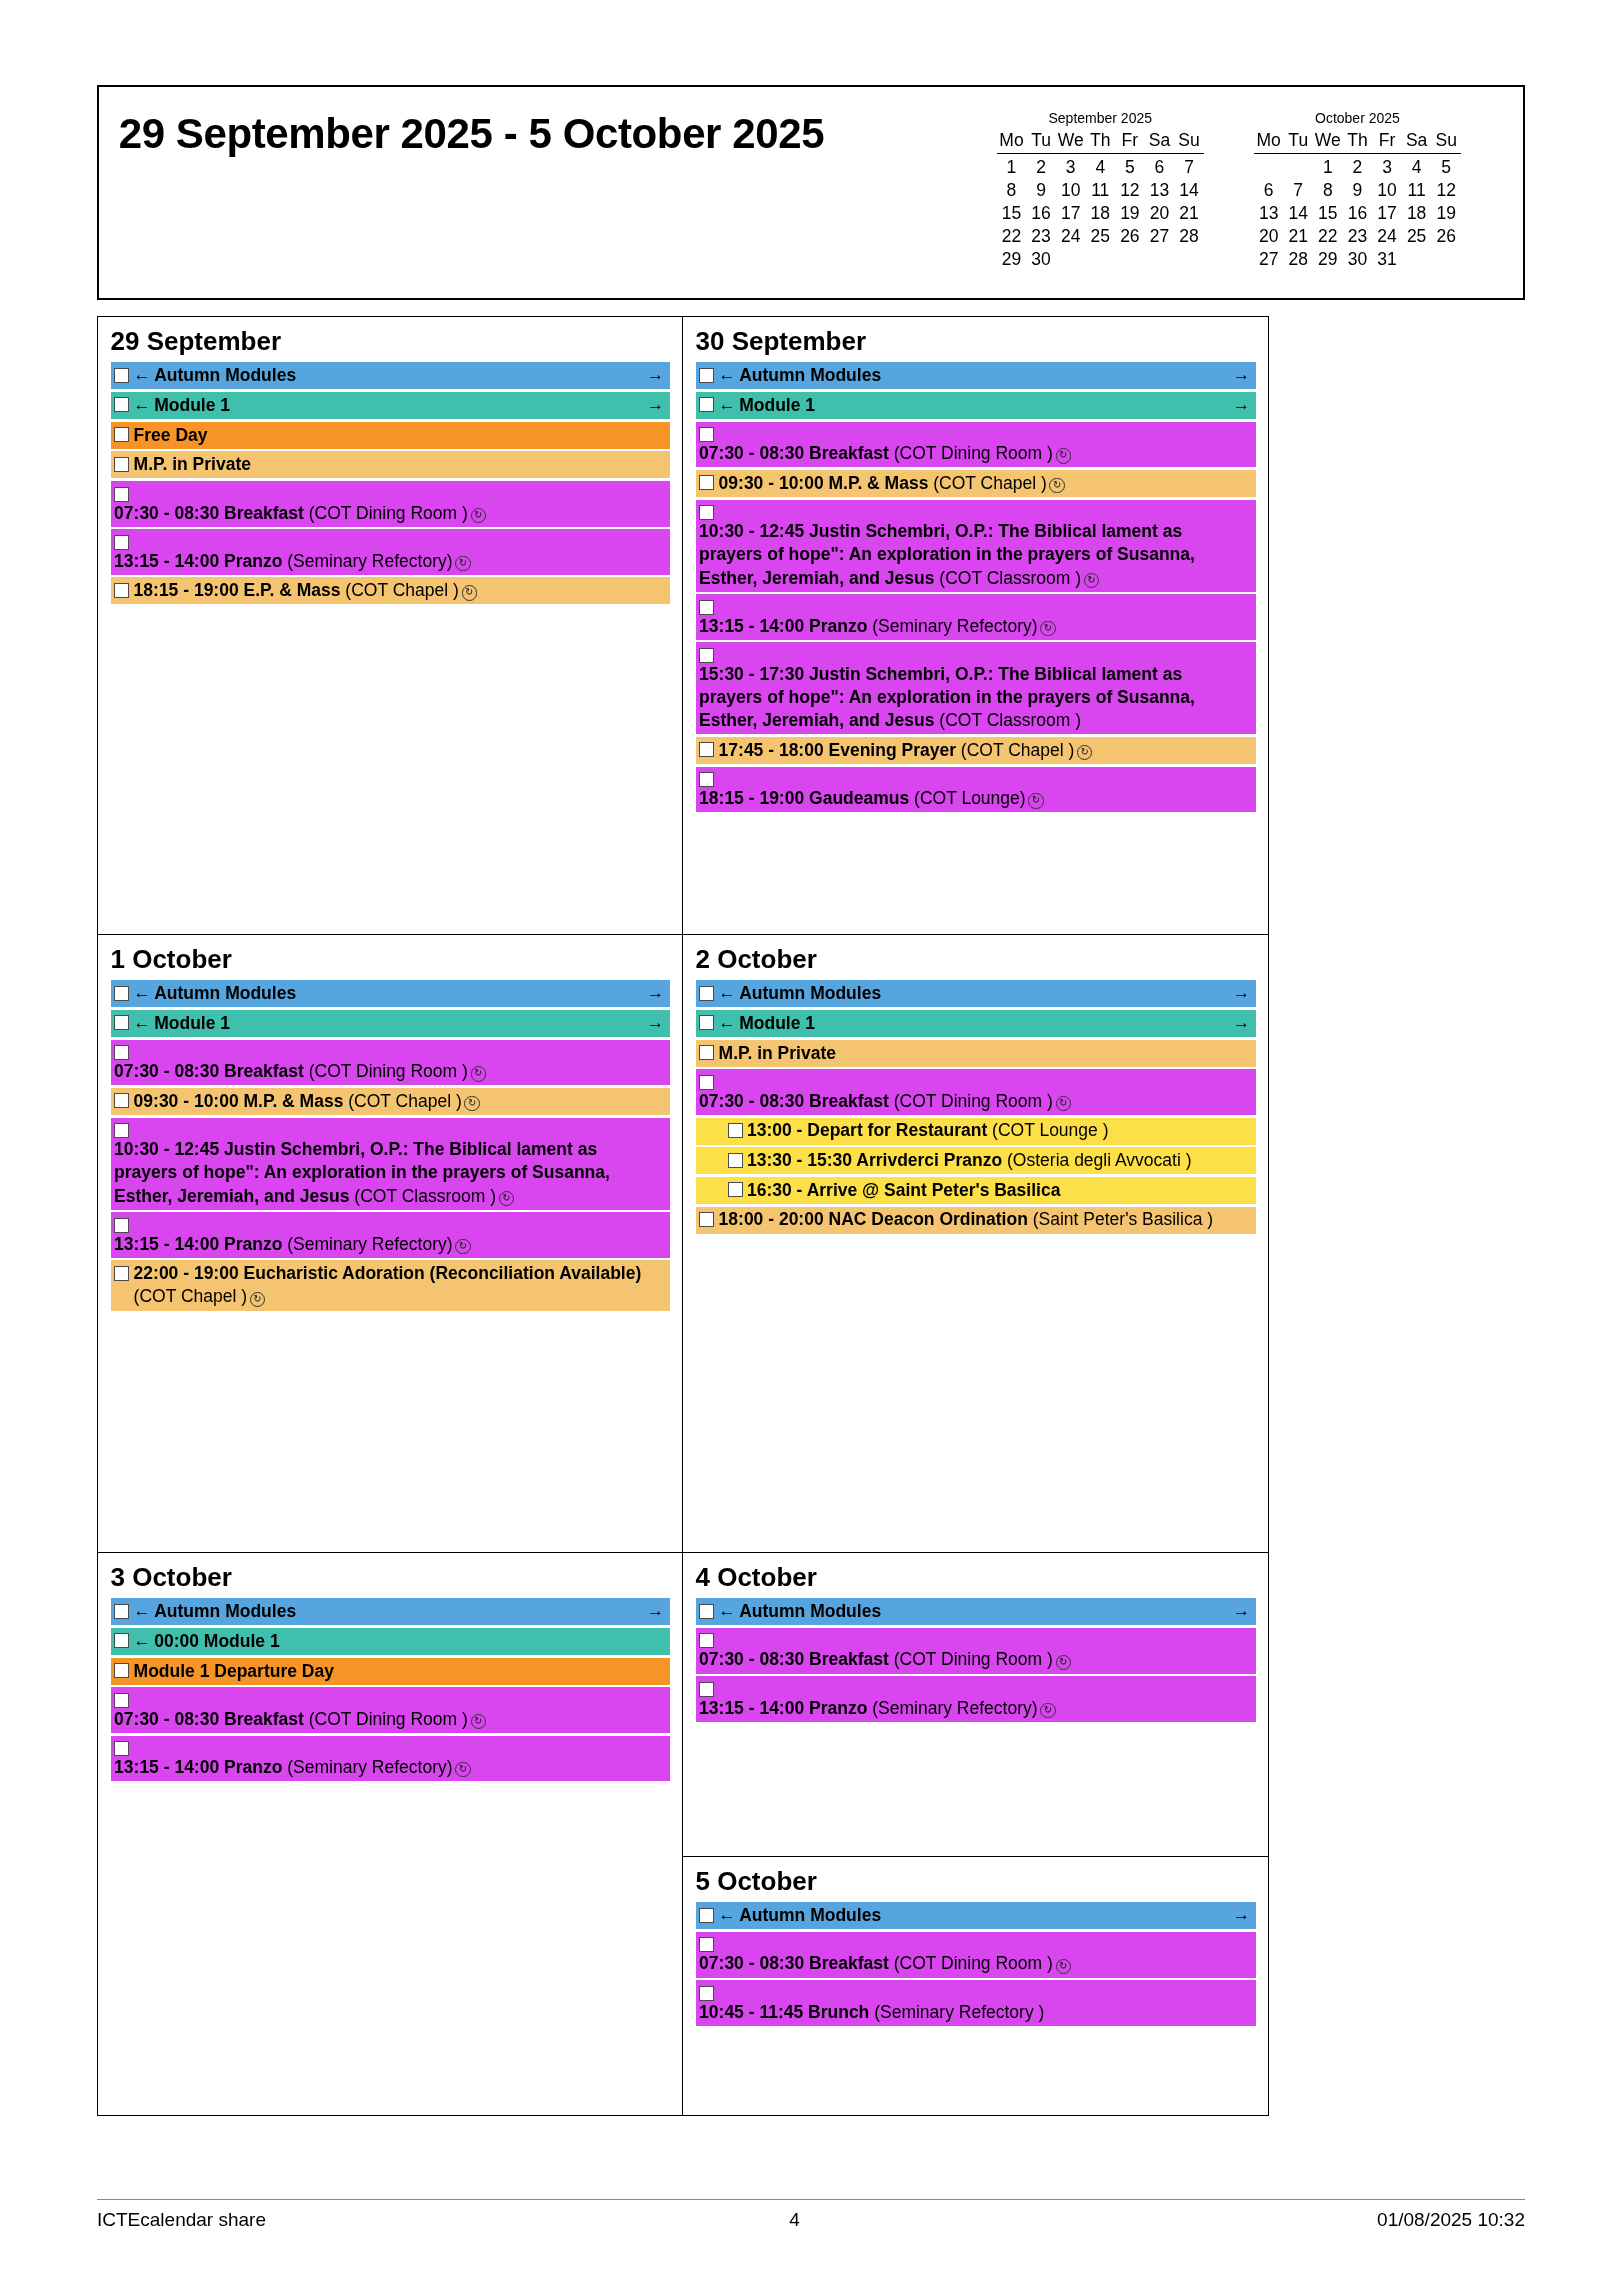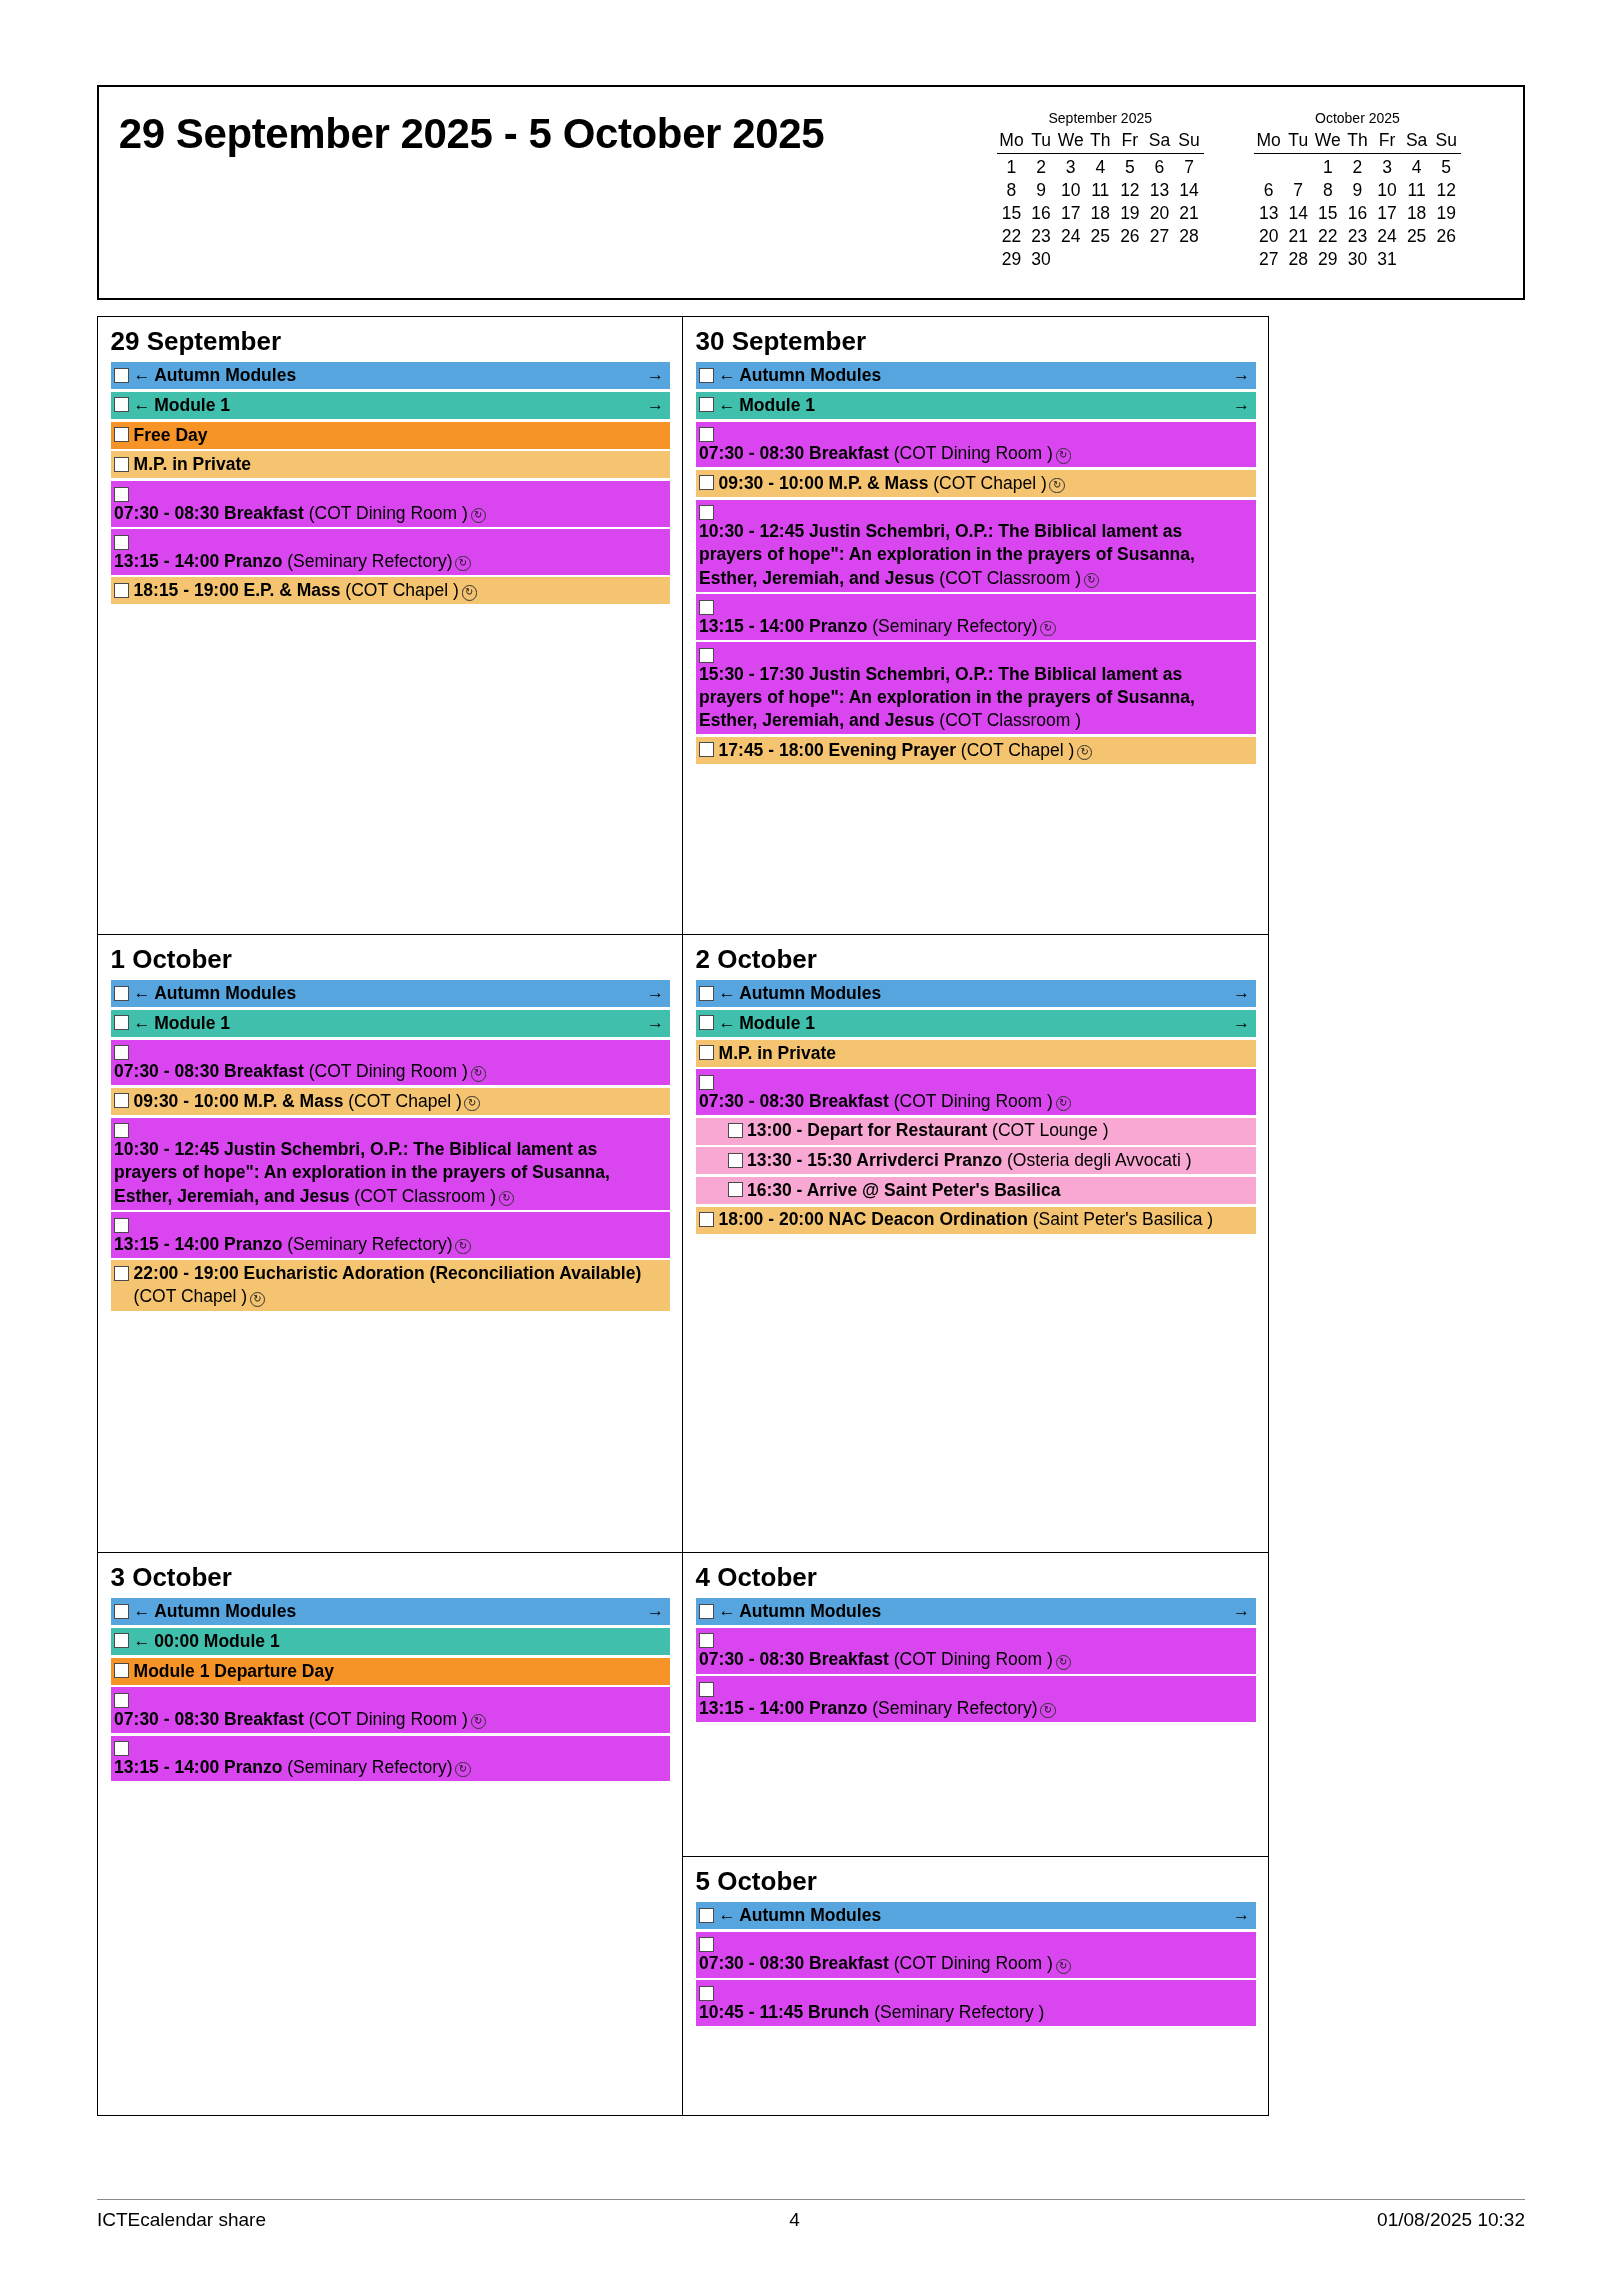--- a/index.html
+++ b/index.html
@@ -169,21 +169,21 @@
     margin-left: 2.7px;
     vertical-align: 0.9px;
     color: #111;
   }
   
   .c-blue   { background: #57a5de; }
   .c-teal   { background: #3fbfac; }
   .c-orange { background: #f79428; }
   .c-amber  { background: #f5c471; }
   .c-green  { background: #d946ef; flex-direction: column; }
-  .c-red    { background: #f9a8d4; padding-left: 32px; }
+  .c-red    { background: #fde047; padding-left: 32px; }
   
   .footer {
     position: absolute;
     left: 97px;
     top: 2199px;
     width: 1428px;
     font-size: 19px;
     border-top: 1.3px solid #8a8a8a;
     padding-top: 9px;
     display: flex;
@@ -385,20 +385,24 @@
             <span class="chk"></span>
             <span class="body"><span class="ev-time">13:15 - 14:00 </span><span class="ev-title">Pranzo</span><span class="ev-loc"> (Seminary Refectory)</span><span class="recur">↻</span></span>
           </div>
           <div class="event c-green">
             <span class="chk"></span>
             <span class="body"><span class="ev-time">15:30 - 17:30 </span><span class="ev-title">Justin Schembri, O.P.: The Biblical lament as prayers of hope": An exploration in the prayers of Susanna, Esther, Jeremiah, and Jesus</span><span class="ev-loc"> (COT Classroom )</span></span>
           </div>
           <div class="event c-amber">
             <span class="chk"></span>
             <span class="body"><span class="ev-time">17:45 - 18:00 </span><span class="ev-title">Evening Prayer</span><span class="ev-loc"> (COT Chapel )</span><span class="recur">↻</span></span>
+          </div>
+          <div class="event c-green">
+            <span class="chk"></span>
+            <span class="body"><span class="ev-time">18:15 - 19:00 </span><span class="ev-title">Gaudeamus</span><span class="ev-loc"> (COT Lounge)</span><span class="recur">↻</span></span>
           </div>
         </div>
     </div>
 
     <div class="cell">
       <div class="day-title">1 October</div>
       <div class="events">
           <div class="event c-blue">
             <span class="chk"></span>
             <span class="arrow-left">←</span>

